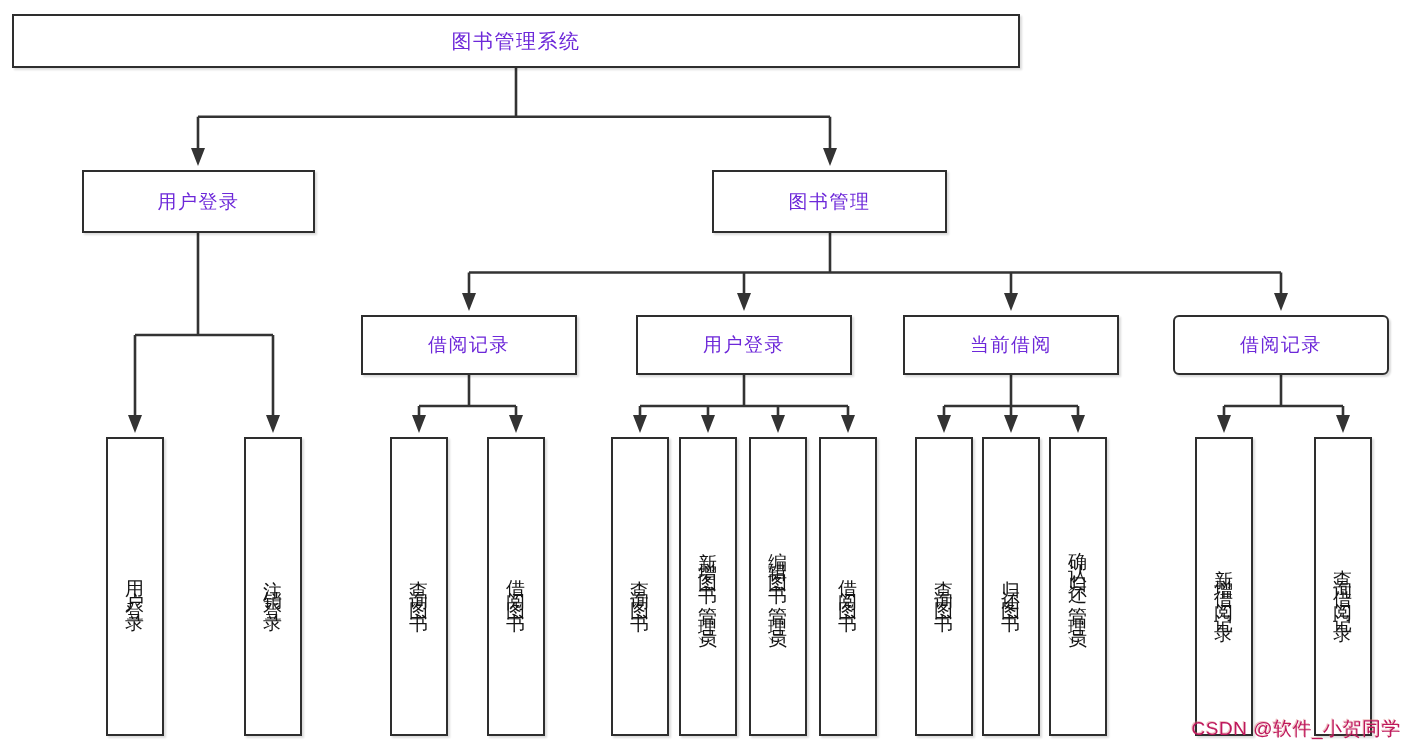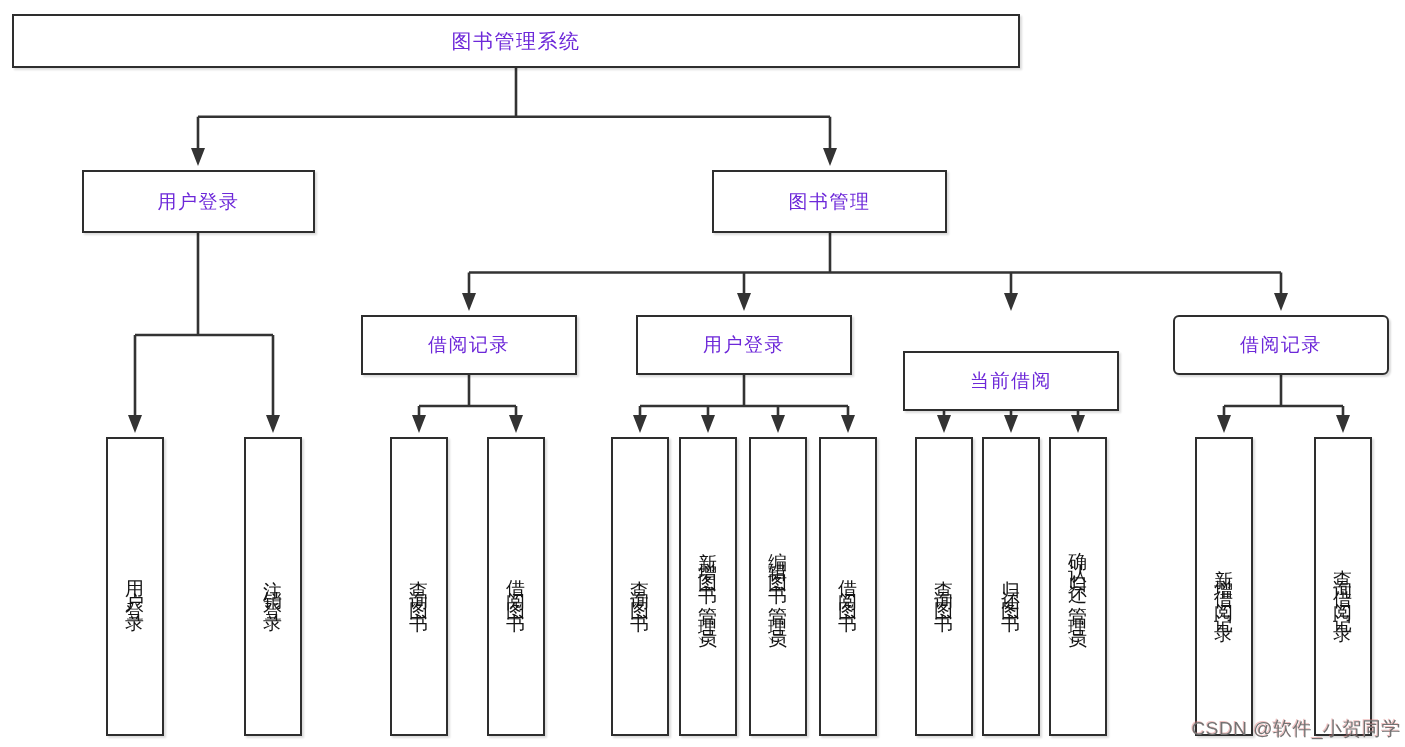--- a/index.html
+++ b/index.html
@@ -33,21 +33,21 @@
     text-orientation:mixed;
     font-size:19px;
     letter-spacing:11px;
     color:#141414;
     line-height:1;
   }
   #watermark{
     position:absolute;
     right:4px;top:716px;
     font-size:19px;
-    color:#737373;
+    color:#be185d;
     letter-spacing:0.5px;
     text-shadow:-1px -1px 0 rgba(222,120,120,0.45);
     z-index:5;
     white-space:nowrap;
   }
 </style>
 </head>
 <body>
 
 <div id="stage">
@@ -99,21 +99,21 @@
   <div class="box" style="left:712px;top:170px;width:235px;height:63px;">
     <span class="hlabel">图书管理</span>
   </div>
 
   <div class="box" style="left:361px;top:315px;width:216px;height:60px;">
     <span class="hlabel">借阅记录</span>
   </div>
   <div class="box" style="left:636px;top:315px;width:216px;height:60px;">
     <span class="hlabel">用户登录</span>
   </div>
-  <div class="box" style="left:903px;top:315px;width:216px;height:60px;margin-top:36px;">
+  <div class="box" style="left:903px;top:315px;width:216px;height:60px;">
     <span class="hlabel">当前借阅</span>
   </div>
   <div class="box" style="left:1173px;top:315px;width:216px;height:60px;border-radius:6px;">
     <span class="hlabel">借阅记录</span>
   </div>
 
   <div class="box" style="left:106px;top:437px;width:58px;height:299px;">
     <span class="vlabel">用户登录</span>
   </div>
   <div class="box" style="left:244px;top:437px;width:58px;height:299px;">

